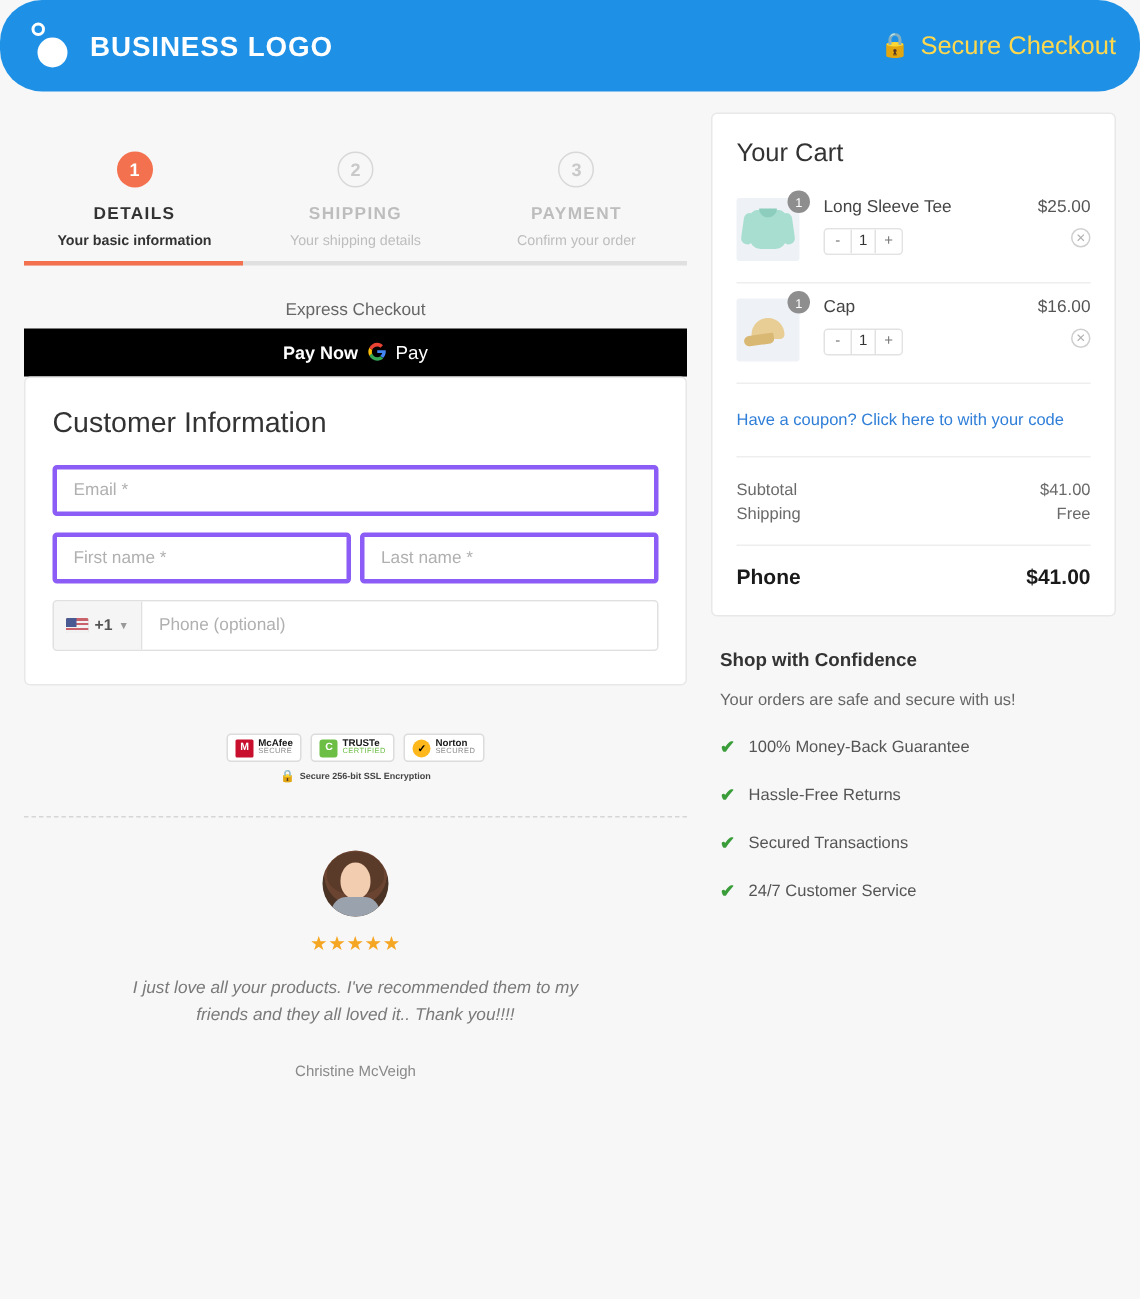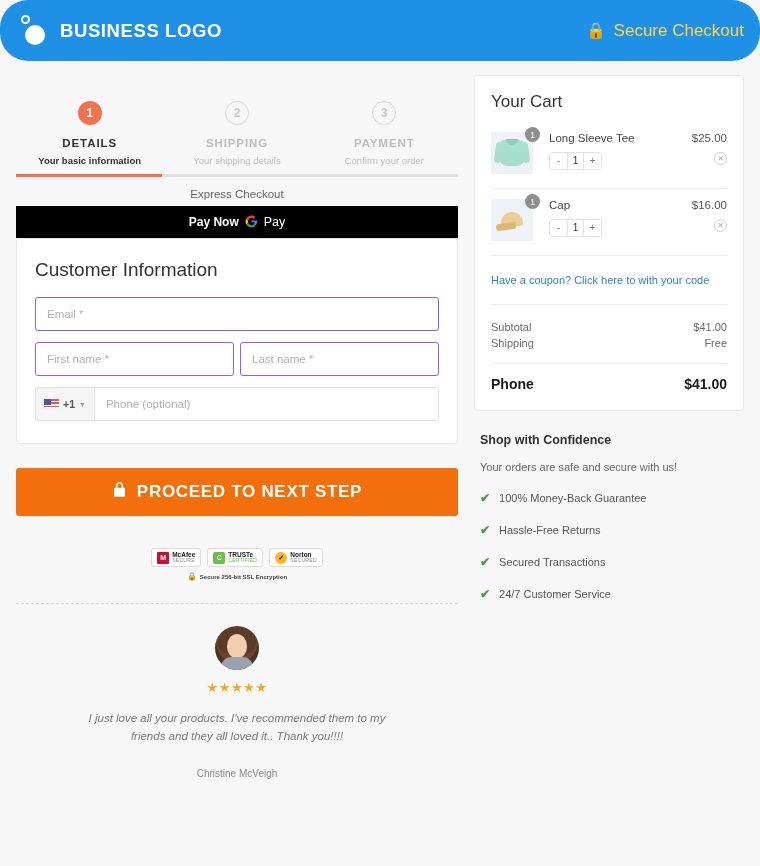--- a/index.html
+++ b/index.html
@@ -56,21 +56,21 @@
   .step-title { font-size: 11.5px; font-weight: bold; letter-spacing: 0.9px; margin-bottom: 6px; }
   .step.active .step-title { color: #333333; }
   .step.idle .step-title { color: #bdbdbd; }
   .step-sub { font-size: 9.5px; }
   .step.active .step-sub { color: #333333; font-weight: bold; }
   .step.idle .step-sub { color: #bdbdbd; }
   .progress-track { height: 3px; background: #e0e0e0; margin-top: 8px; position: relative; }
   .progress-fill { height: 3px; background: #f4714f; width: 33.4%; }
 
   
-  .express { margin-top: 11px; text-align: center; }
+  .express { margin-top: 24px; text-align: center; }
   .express-label { font-size: 11.5px; color: #666666; margin-bottom: 6px; }
   .gpay-btn {
     height: 32px; background: #000000; border: none; width: 100%;
     display: flex; align-items: center; justify-content: center; gap: 6px;
     cursor: pointer;
   }
   .gpay-text { color: #ffffff; font-size: 12px; font-weight: bold; }
   .gpay-pay { color: #ffffff; font-size: 12.5px; }
   .g-logo { font-size: 13px; font-weight: bold; line-height: 1; }
 
@@ -78,21 +78,21 @@
   .or-line { flex: 1; height: 1px; background: #e3e3e3; }
   .or-text { font-size: 11px; color: #8a8a8a; }
 
   
   .card {
     background: #ffffff; border: 1px solid #e8e8e8; border-radius: 4px;
     padding: 20px 18px 22px;
   }
   .card-title { font-size: 19px; color: #333333; margin-bottom: 16px; font-weight: normal; }
   .field {
-    width: 100%; height: 34px; border: 1px solid #8b5cf6; border-radius: 3px;
+    width: 100%; height: 34px; border: 3px solid #8b5cf6; border-radius: 3px;
     background: #ffffff; padding: 0 11px; font-size: 11.5px; color: #333333;
     font-family: "Liberation Sans", sans-serif; margin-bottom: 11px;
   }
   .field::placeholder { color: #b0b0b0; }
   .field-row { display: flex; gap: 6px; }
   .field-row .field { margin-bottom: 11px; }
   .phone-wrap { display: flex; border: 1px solid #e0e0e0; border-radius: 3px; overflow: hidden; height: 34px; }
   .cc-box {
     display: flex; align-items: center; gap: 4px; padding: 0 8px;
     background: #f5f5f5; border-right: 1px solid #e0e0e0; cursor: pointer;
@@ -286,28 +286,20 @@
               <span class="flag-stripes"></span>
                 <span class="flag-canton"></span>
             </span>
             <span class="cc-code">+1</span>
             <span class="cc-caret">▼</span>
           </div>
           <input class="phone-input" type="text" placeholder="Phone (optional)" style="">
         </div>
       </div>
 
-      <button class="cta">
-        <span>
-          <svg width="15" height="17" viewBox="0 0 24 28" aria-hidden="true">
-            <path fill="#ffffff" d="M6 11V8a6 6 0 0112 0v3h1.5A1.5 1.5 0 0121 12.5v12A1.5 1.5 0 0119.5 26h-15A1.5 1.5 0 013 24.5v-12A1.5 1.5 0 014.5 11H6zm2.5 0h7V8a3.5 3.5 0 10-7 0v3z"></path>
-          </svg>
-        </span>
-        <span>PROCEED TO NEXT STEP</span>
-      </button>
 
       <div class="badges">
         <div class="badge">
           <span class="badge-icon badge-mcafee">M</span>
           <span class="badge-txt">
             <span class="badge-top">McAfee</span>
             <span class="badge-bot">SECURE</span>
           </span>
         </div>
         <div class="badge">

